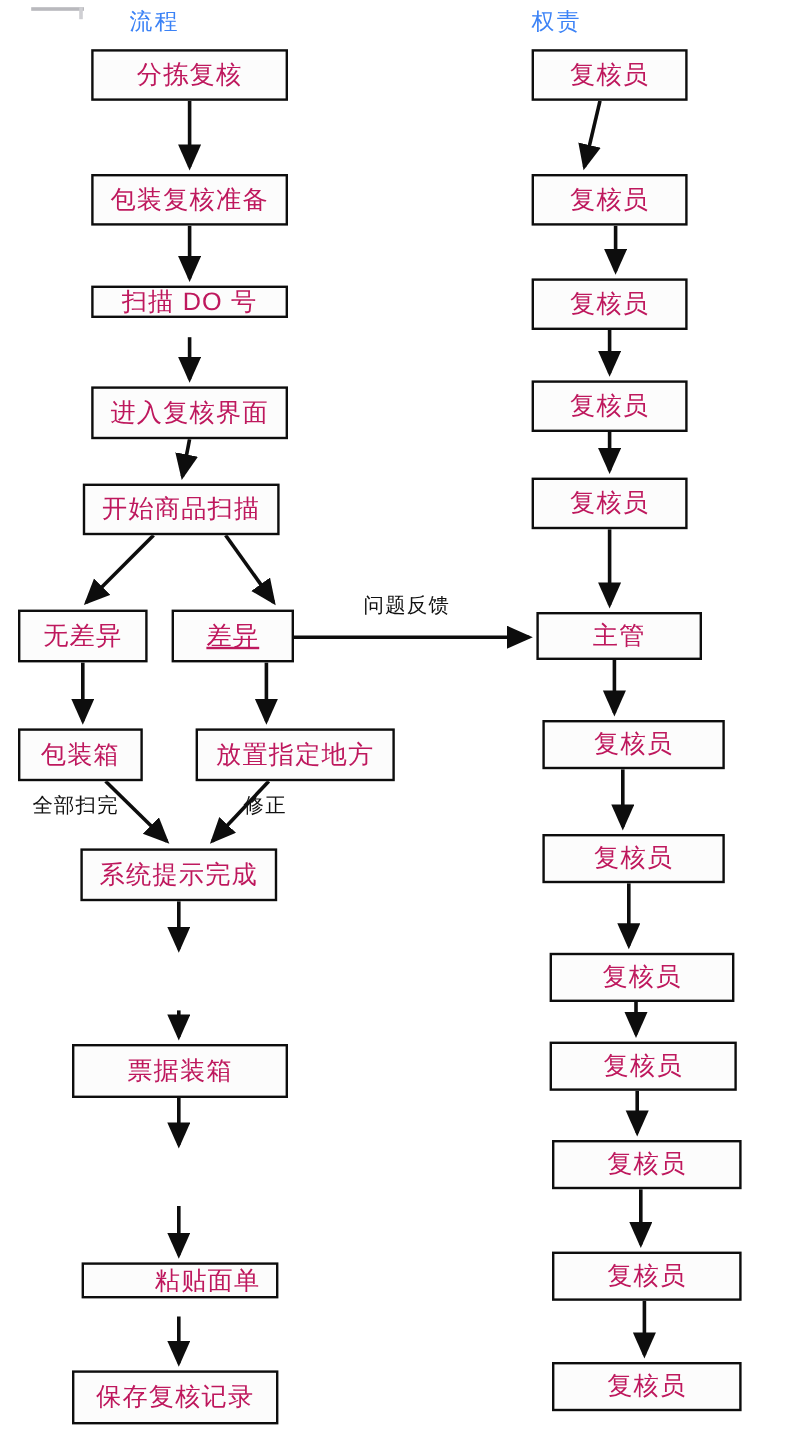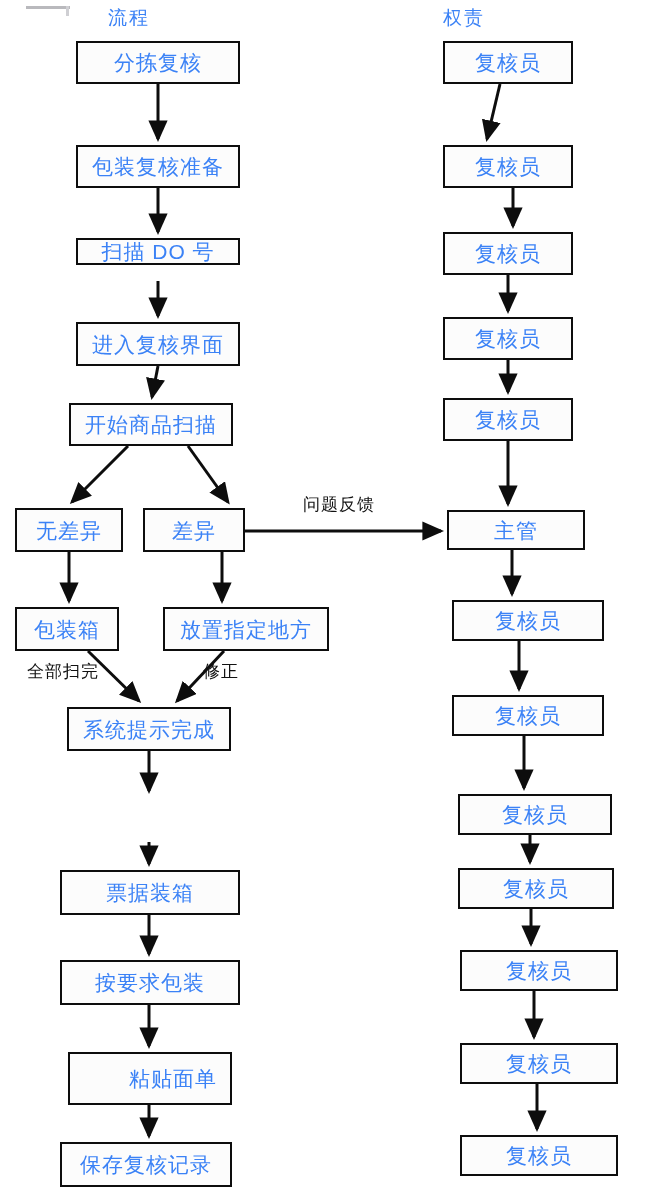--- a/index.html
+++ b/index.html
@@ -11,21 +11,21 @@
     position:relative;
   }
   #stage{position:absolute;left:0;top:0;width:668px;height:1204px;}
   svg#edges{position:absolute;left:0;top:0;width:668px;height:1204px;}
   .node{
     position:absolute;
     box-sizing:border-box;
     border:2.5px solid #0d0d0d;
     background:#fcfcfc;
     display:flex;align-items:center;justify-content:center;
-    color:#3b82f6;
+    color:#be185d;
     letter-spacing:1px;
     white-space:nowrap;
   }
   .node span{display:block;line-height:1;}
   .col-title{
     position:absolute;
     color:#3b82f6;
     font-size:19px;
     letter-spacing:2px;
     white-space:nowrap;
@@ -116,39 +116,36 @@
   </div>
   <div class="node" style="left:76px;top:322px;width:164px;height:44px;font-size:21px;">
     <span>进入复核界面</span>
   </div>
   <div class="node" style="left:69px;top:403px;width:164px;height:43px;font-size:21px;">
     <span>开始商品扫描</span>
   </div>
   <div class="node" style="left:15px;top:508px;width:108px;height:44px;font-size:21px;">
     <span>无差异</span>
   </div>
-  <div class="node" style="left:143px;top:508px;width:102px;height:44px;font-size:21px;">
+  <div class="node" style="left:143px;top:508px;width:102px;height:44px;font-size:21px;text-decoration:underline;">
     <span>差异</span>
   </div>
   <div class="node" style="left:15px;top:607px;width:104px;height:44px;font-size:21px;">
     <span>包装箱</span>
   </div>
   <div class="node" style="left:163px;top:607px;width:166px;height:44px;font-size:21px;">
     <span>放置指定地方</span>
   </div>
   <div class="node" style="left:67px;top:707px;width:164px;height:44px;font-size:21px;">
     <span>系统提示完成</span>
   </div>
   <div class="node" style="left:60px;top:870px;width:180px;height:45px;font-size:21px;">
     <span>票据装箱</span>
   </div>
-  <div class="node" style="left:60px;top:960px;width:180px;height:45px;font-size:21px;">
-    <span>按要求包装</span>
-  </div>
-  <div class="node" style="left:68px;top:1052px;width:164px;height:53px;font-size:21px;padding-left:46px;">
+  <div class="node" style="left:68px;top:1052px;width:164px;height:30px;font-size:21px;padding-left:46px;">
     <span>粘贴面单</span>
   </div>
   <div class="node" style="left:60px;top:1142px;width:172px;height:45px;font-size:21px;">
     <span>保存复核记录</span>
   </div>
 
   <div class="node" style="left:443px;top:41px;width:130px;height:43px;font-size:21px;">
     <span>复核员</span>
   </div>
   <div class="node" style="left:443px;top:145px;width:130px;height:43px;font-size:21px;">

